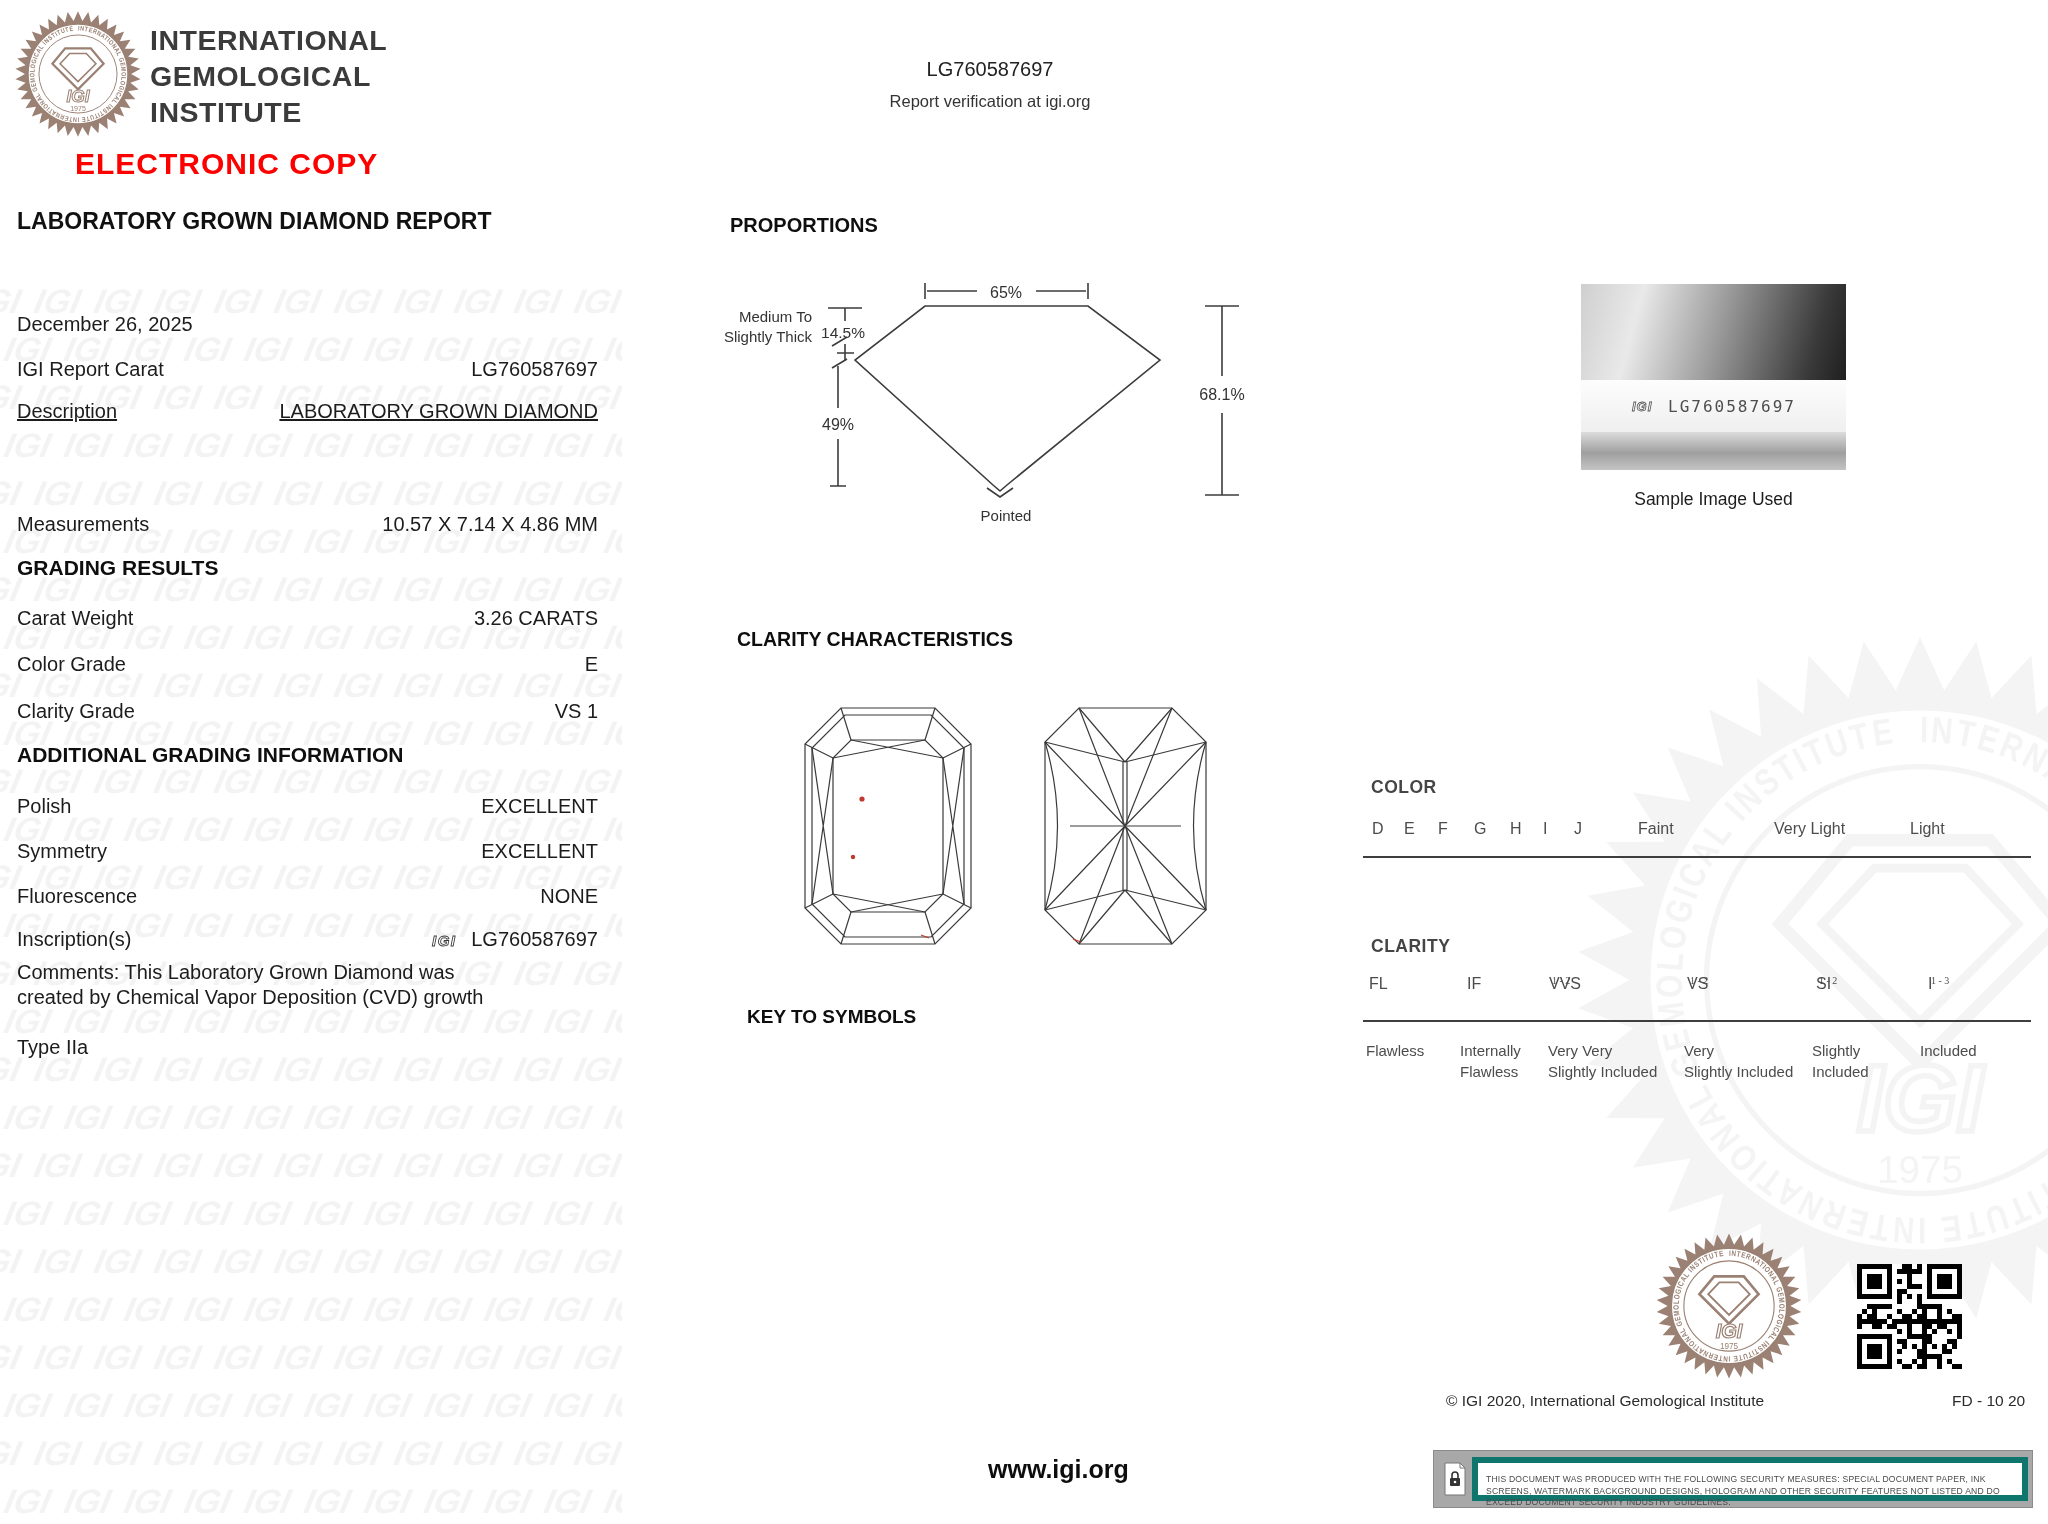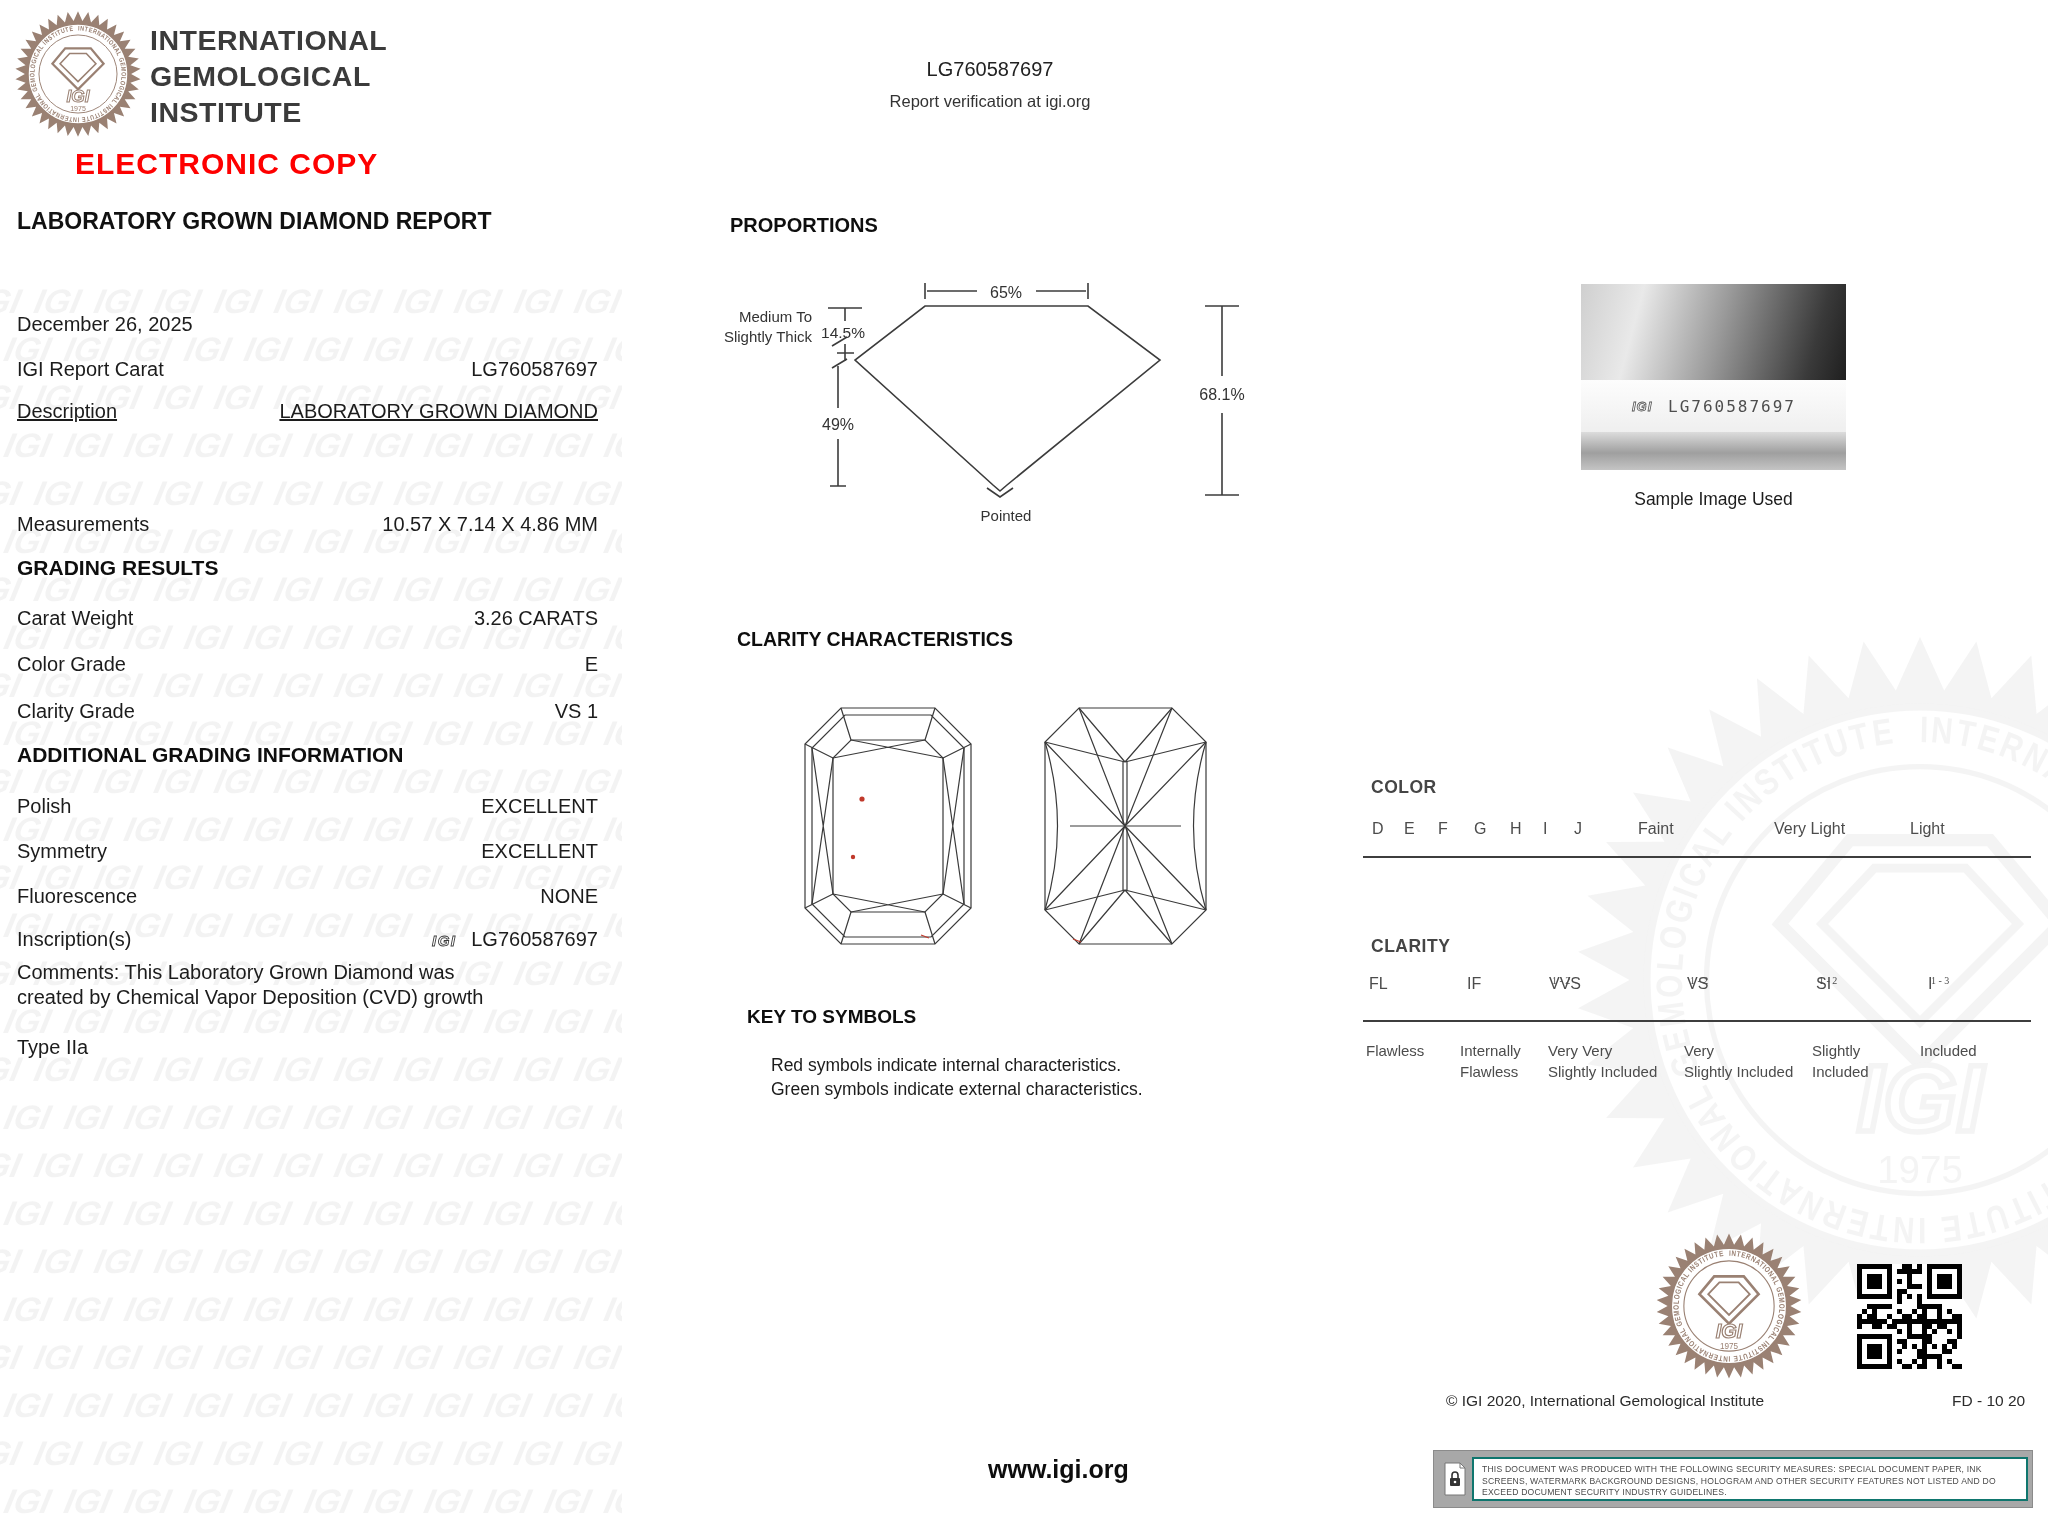--- a/index.html
+++ b/index.html
@@ -41,22 +41,22 @@
   .cl-code{font-size:16px;color:#4c4c4c;}
   .cl-code sup{font-size:10px;margin-left:3px;font-family:Liberation Serif, serif;}
   .cl-desc{position:absolute;font-size:15px;line-height:21px;color:#4c4c4c;}
   
   .copyright{position:absolute;left:1446px;top:1392px;font-size:15.5px;color:#2b2b2b;}
   .formcode{position:absolute;left:1952px;top:1392px;font-size:15.5px;color:#2b2b2b;}
   .website{position:absolute;left:988px;top:1455px;font-size:25px;font-weight:bold;color:#0d0d0d;}
   .secbox{position:absolute;left:1433px;top:1450px;width:600px;height:58px;background:#a8a8a8;
           border:1px solid #8b8b8b;display:flex;align-items:center;box-sizing:border-box;padding:4px;}
   .secbox .ic{width:34px;display:flex;align-items:center;justify-content:center;}
-  .secbox .txt{flex:1;background:#fff;border:2px solid #0f766e;height:44px;box-sizing:border-box;
-               padding:5px 8px;font-size:8.6px;line-height:11.5px;color:#4a4a4a;letter-spacing:.2px;}
+  .secbox .txt{flex:1;background:#fff;border:6px solid #0f766e;height:44px;box-sizing:border-box;
+               padding:11px 8px;font-size:8.6px;line-height:11.5px;color:#4a4a4a;letter-spacing:.2px;}
   .seal-faint{position:absolute;left:1570px;top:630px;width:700px;height:700px;opacity:.055;pointer-events:none;}
   svg text{font-family:"Liberation Sans",sans-serif;}
 </style>
 </head>
 <body>
 
 <div class="page">
 
   <div class="abs" style="left:14px;top:10px;width:128px;height:128px;"><svg viewBox="0 0 200 200" width="100%" height="100%">
     <polygon points="100.0,2.0 106.9,17.3 116.1,3.3 120.4,19.5 131.8,7.3 133.3,24.0 146.6,13.8 145.4,30.5 160.2,22.7 156.2,38.9 172.1,33.6 165.5,49.0 182.0,46.4 173.0,60.5 189.7,60.6 178.5,73.0 195.0,75.9 181.9,86.3 197.7,91.9 183.0,100.0 197.7,108.1 181.9,113.7 195.0,124.1 178.5,127.0 189.7,139.4 173.0,139.5 182.0,153.6 165.5,151.0 172.1,166.4 156.2,161.1 160.2,177.3 145.4,169.5 146.6,186.2 133.3,176.0 131.8,192.7 120.4,180.5 116.1,196.7 106.9,182.7 100.0,198.0 93.1,182.7 83.9,196.7 79.6,180.5 68.2,192.7 66.7,176.0 53.4,186.2 54.6,169.5 39.8,177.3 43.8,161.1 27.9,166.4 34.5,151.0 18.0,153.6 27.0,139.5 10.3,139.4 21.5,127.0 5.0,124.1 18.1,113.7 2.3,108.1 17.0,100.0 2.3,91.9 18.1,86.3 5.0,75.9 21.5,73.0 10.3,60.6 27.0,60.5 18.0,46.4 34.5,49.0 27.9,33.6 43.8,38.9 39.8,22.7 54.6,30.5 53.4,13.8 66.7,24.0 68.2,7.3 79.6,19.5 83.9,3.3 93.1,17.3" fill="#9a8173"></polygon>
@@ -485,24 +485,20 @@
       <path d="M2,36 Q27,120 2,204 M163,36 Q138,120 163,204"></path>
       <path d="M27,120 L138,120"></path>
       <path d="M36,2 L82,56 M129,2 L82,56 M2,36 L82,56 M163,36 L82,56 M80,56 L80,118 M84,56 L84,118"></path>
       <path d="M36,238 L82,184 M129,238 L82,184 M2,204 L82,184 M163,204 L82,184 M80,184 L80,122 M84,184 L84,122"></path>
       <path d="M36,2 L82,120 M129,2 L82,120 M2,36 L82,120 M163,36 L82,120 M2,204 L82,120 M163,204 L82,120 M36,238 L82,120 M129,238 L82,120"></path>
     </g>
     <path d="M30,233 L38,236" stroke="#c0392b" stroke-width="1.2" fill="none"></path>
   </svg>
 
   <div class="h-key">KEY TO SYMBOLS</div>
-  <div class="key-lines">
-    <div>Red symbols indicate internal characteristics.</div>
-    <div>Green symbols indicate external characteristics.</div>
-  </div>
 
   <div class="sample">
     <div class="b1"></div>
     <div class="b2">
       <svg width="30" height="18" viewBox="0 0 30 18">
           <text x="1" y="14" font-size="13" font-weight="bold" font-style="italic" fill="none" stroke="#555" stroke-width="0.8" letter-spacing="1">IGI</text>
         </svg>
       <span class="ins">LG760587697</span>
     </div>
     <div class="b3"></div>

